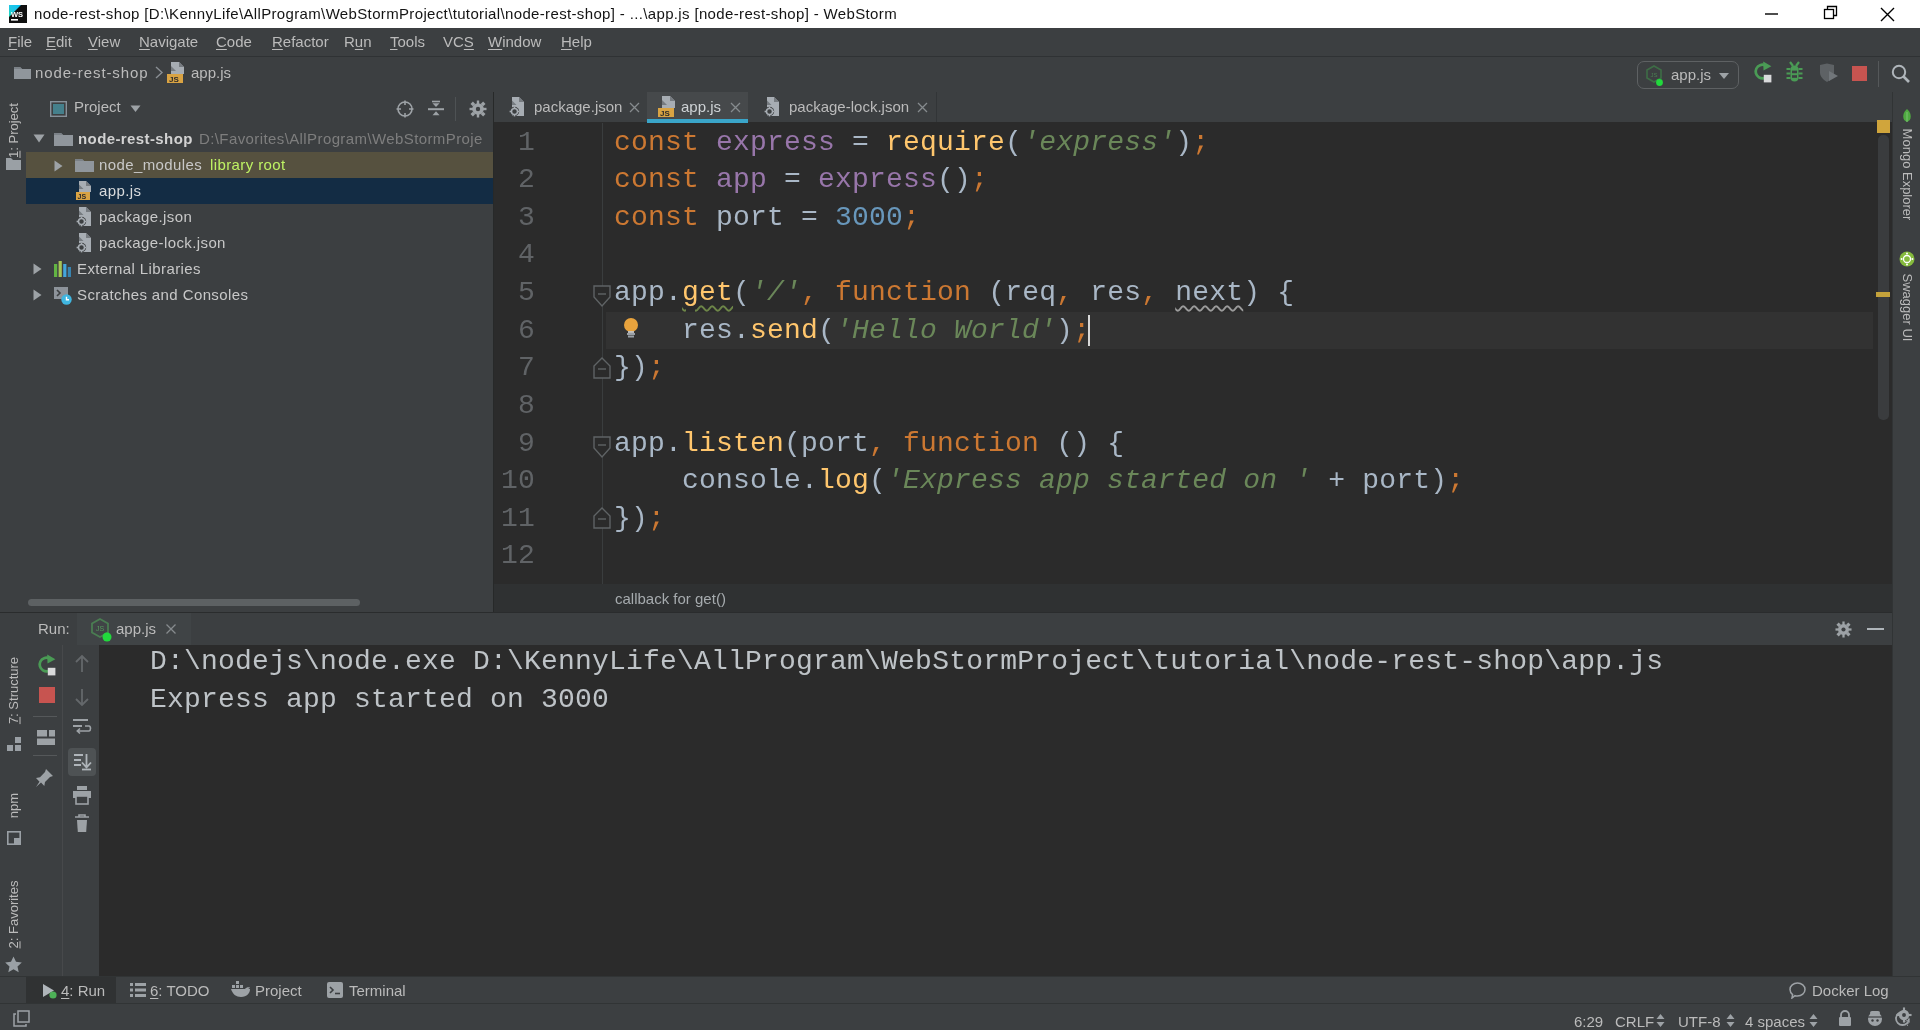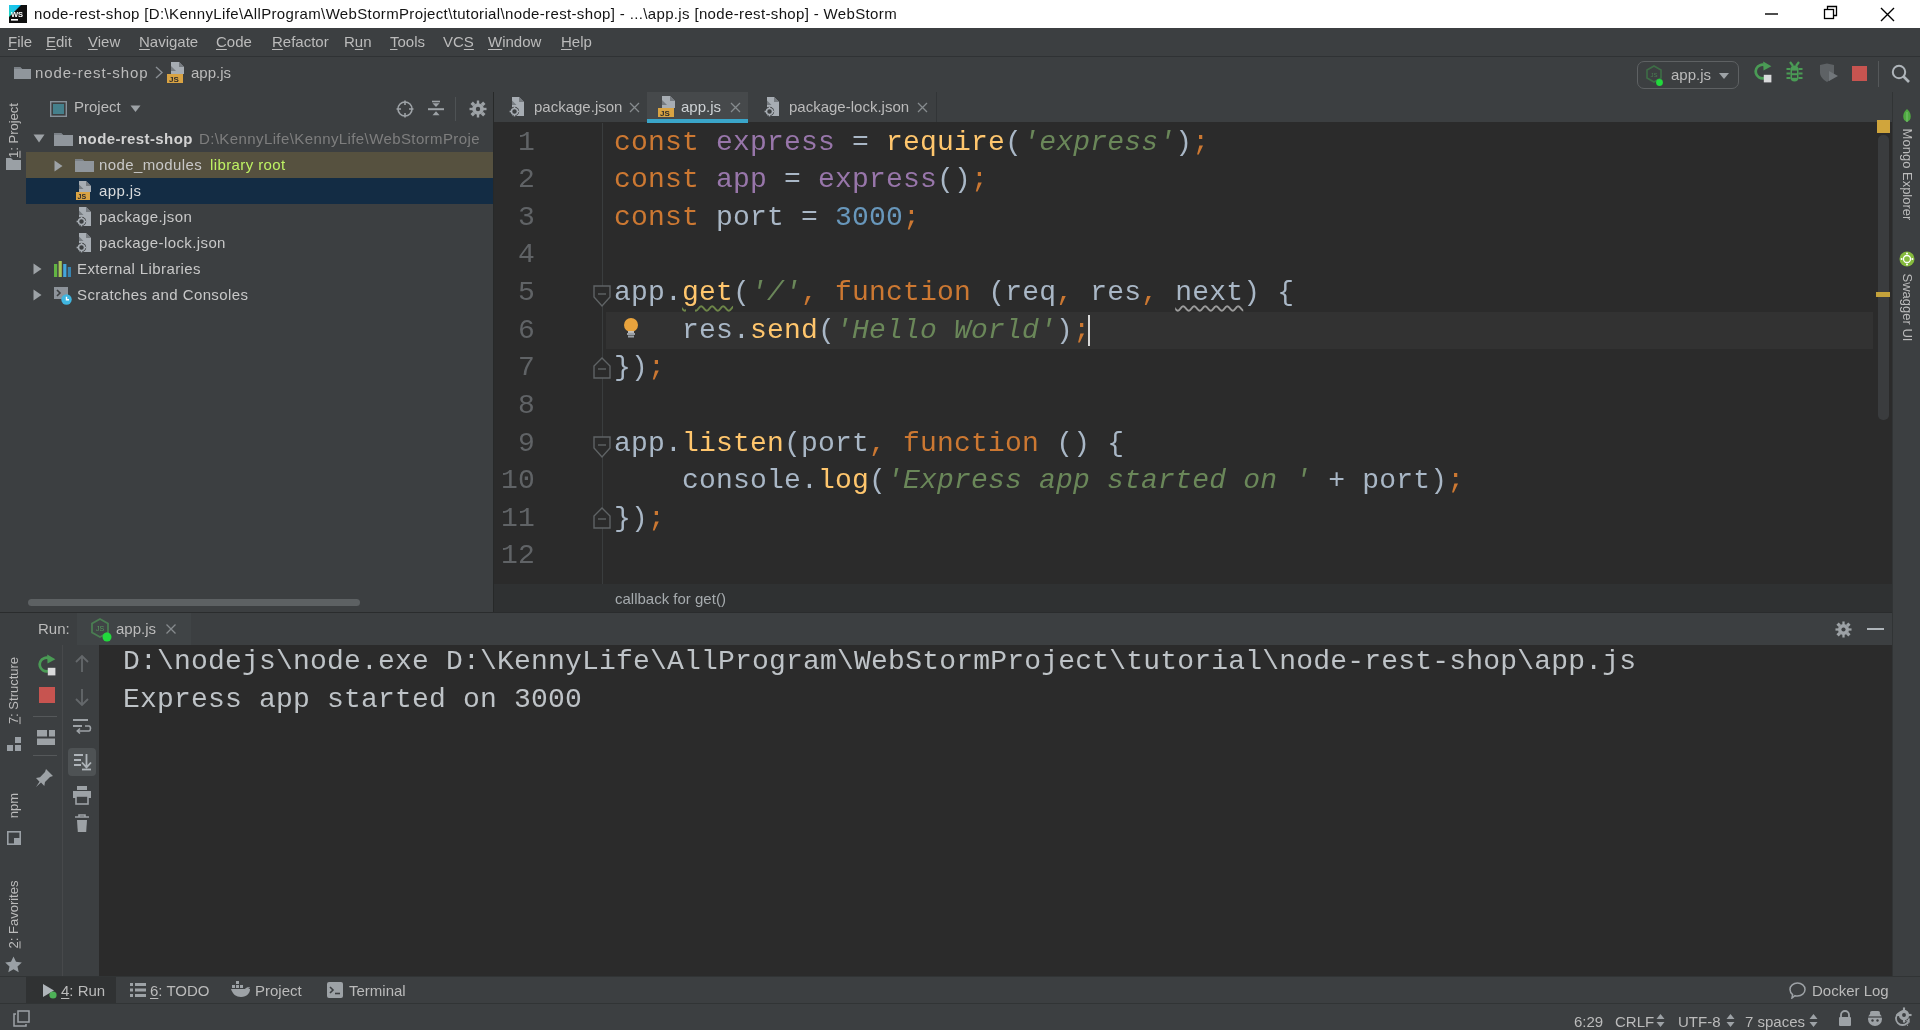--- a/index.html
+++ b/index.html
@@ -1,18 +1,18 @@
 <!DOCTYPE html>
 <html><head>
 <meta charset="utf-8">
 <style>
 html,body{margin:0;padding:0;background:#2b2b2b;}
 #app{position:relative;width:1920px;height:1030px;overflow:hidden;background:#3c3f41;font-family:"Liberation Sans",sans-serif;color:#bbbbbb;}
 .abs{position:absolute;}
-.mono{font-family:"Liberation Mono",monospace;}
+.mono{font-family:"Liberation Mono",monospace;margin-left:27px;}
 u{text-decoration:underline;text-underline-offset:2px;}
 
 #titlebar{left:0;top:0;width:1920px;height:28px;background:#ffffff;color:#141414;font-size:15px;}
 #titletext{left:34px;top:5px;white-space:nowrap;letter-spacing:0.35px;}
 
 #menubar{left:0;top:28px;width:1920px;height:28px;background:#3c3f41;border-bottom:1px solid #2f3234;font-size:15px;}
 .mi{position:absolute;top:5px;white-space:nowrap;}
 
 #navbar{left:0;top:57px;width:1920px;height:35px;background:#3c3f41;border-bottom:1px solid #2c2e30;}
 
@@ -200,21 +200,21 @@
     </div>
     <div class="trow" style="top:33.5px">
       <svg class="abs" style="left:7px;top:8px" width="12" height="9" viewBox="0 0 12 9">
           <path d="M0.5,0.5 L11.5,0.5 L6,8.5 Z" fill="#9da2a6"></path>
         </svg>
       <svg class="abs" style="left:28px;top:5px" width="19" height="16" viewBox="0 0 19 16">
         <path d="M0,2 L0,15 L19,15 L19,4 L9,4 L7,2 Z" fill="#90969c"></path>
           <path d="M0,2 L7,2 L9,4 L0,4 Z" fill="#7b8187"></path>
       </svg>
       <span class="lbl" style="left:52px;color:#d2d2d2;font-weight:bold">node-rest-shop</span>
-      <span class="lbl" style="left:173px;color:#7e7e7e">D:\KennyLife\KennyLife\WebStormProje</span>
+      <span class="lbl" style="left:173px;color:#7e7e7e">D:\Favorites\AllProgram\WebStormProje</span>
     </div>
     <div class="trow" style="top:59.5px;background:#56513f;width:468px">
       <svg class="abs" style="left:28px;top:8px" width="9" height="12" viewBox="0 0 9 12">
           <path d="M0.5,0.5 L8.5,6 L0.5,11.5 Z" fill="#9da2a6"></path>
         </svg>
       <svg class="abs" style="left:49px;top:5px" width="19" height="16" viewBox="0 0 19 16">
         <path d="M0,2 L0,15 L19,15 L19,4 L9,4 L7,2 Z" fill="#90969c"></path>
           <path d="M0,2 L7,2 L9,4 L0,4 Z" fill="#7b8187"></path>
       </svg>
       <span class="lbl" style="left:73px;color:#c8c8c8">node_modules</span>
@@ -528,21 +528,21 @@
     </svg>
     <span class="sb" style="left:1574px">6:29</span>
     <span class="sb" style="left:1615px">CRLF</span>
     <svg class="abs" style="left:1656px;top:10px" width="9" height="13" viewBox="0 0 9 13">
         <path d="M4.5,0 L8.5,5 L0.5,5 Z M4.5,13 L8.5,8 L0.5,8 Z" fill="#9da2a6"></path>
       </svg>
     <span class="sb" style="left:1678px">UTF-8</span>
     <svg class="abs" style="left:1726px;top:10px" width="9" height="13" viewBox="0 0 9 13">
         <path d="M4.5,0 L8.5,5 L0.5,5 Z M4.5,13 L8.5,8 L0.5,8 Z" fill="#9da2a6"></path>
       </svg>
-    <span class="sb" style="left:1745px">7 spaces</span>
+    <span class="sb" style="left:1745px">4 spaces</span>
     <svg class="abs" style="left:1809px;top:10px" width="9" height="13" viewBox="0 0 9 13">
         <path d="M4.5,0 L8.5,5 L0.5,5 Z M4.5,13 L8.5,8 L0.5,8 Z" fill="#9da2a6"></path>
       </svg>
     <svg class="abs" style="left:1838px;top:6px" width="14" height="17" viewBox="0 0 14 17">
       <path d="M3,7 L3,5 A4,4 0 0 1 11,5 L11,7" fill="none" stroke="#9da2a6" stroke-width="1.8"></path>
       <rect x="1" y="7" width="12" height="9" rx="1" fill="#9da2a6"></rect>
     </svg>
     <svg class="abs" style="left:1866px;top:6px" width="18" height="17" viewBox="0 0 18 17">
       <circle cx="9" cy="9" r="7" fill="#9da2a6"></circle>
       <path d="M2,7 L16,7" stroke="#3c3f41" stroke-width="1.2"></path>

